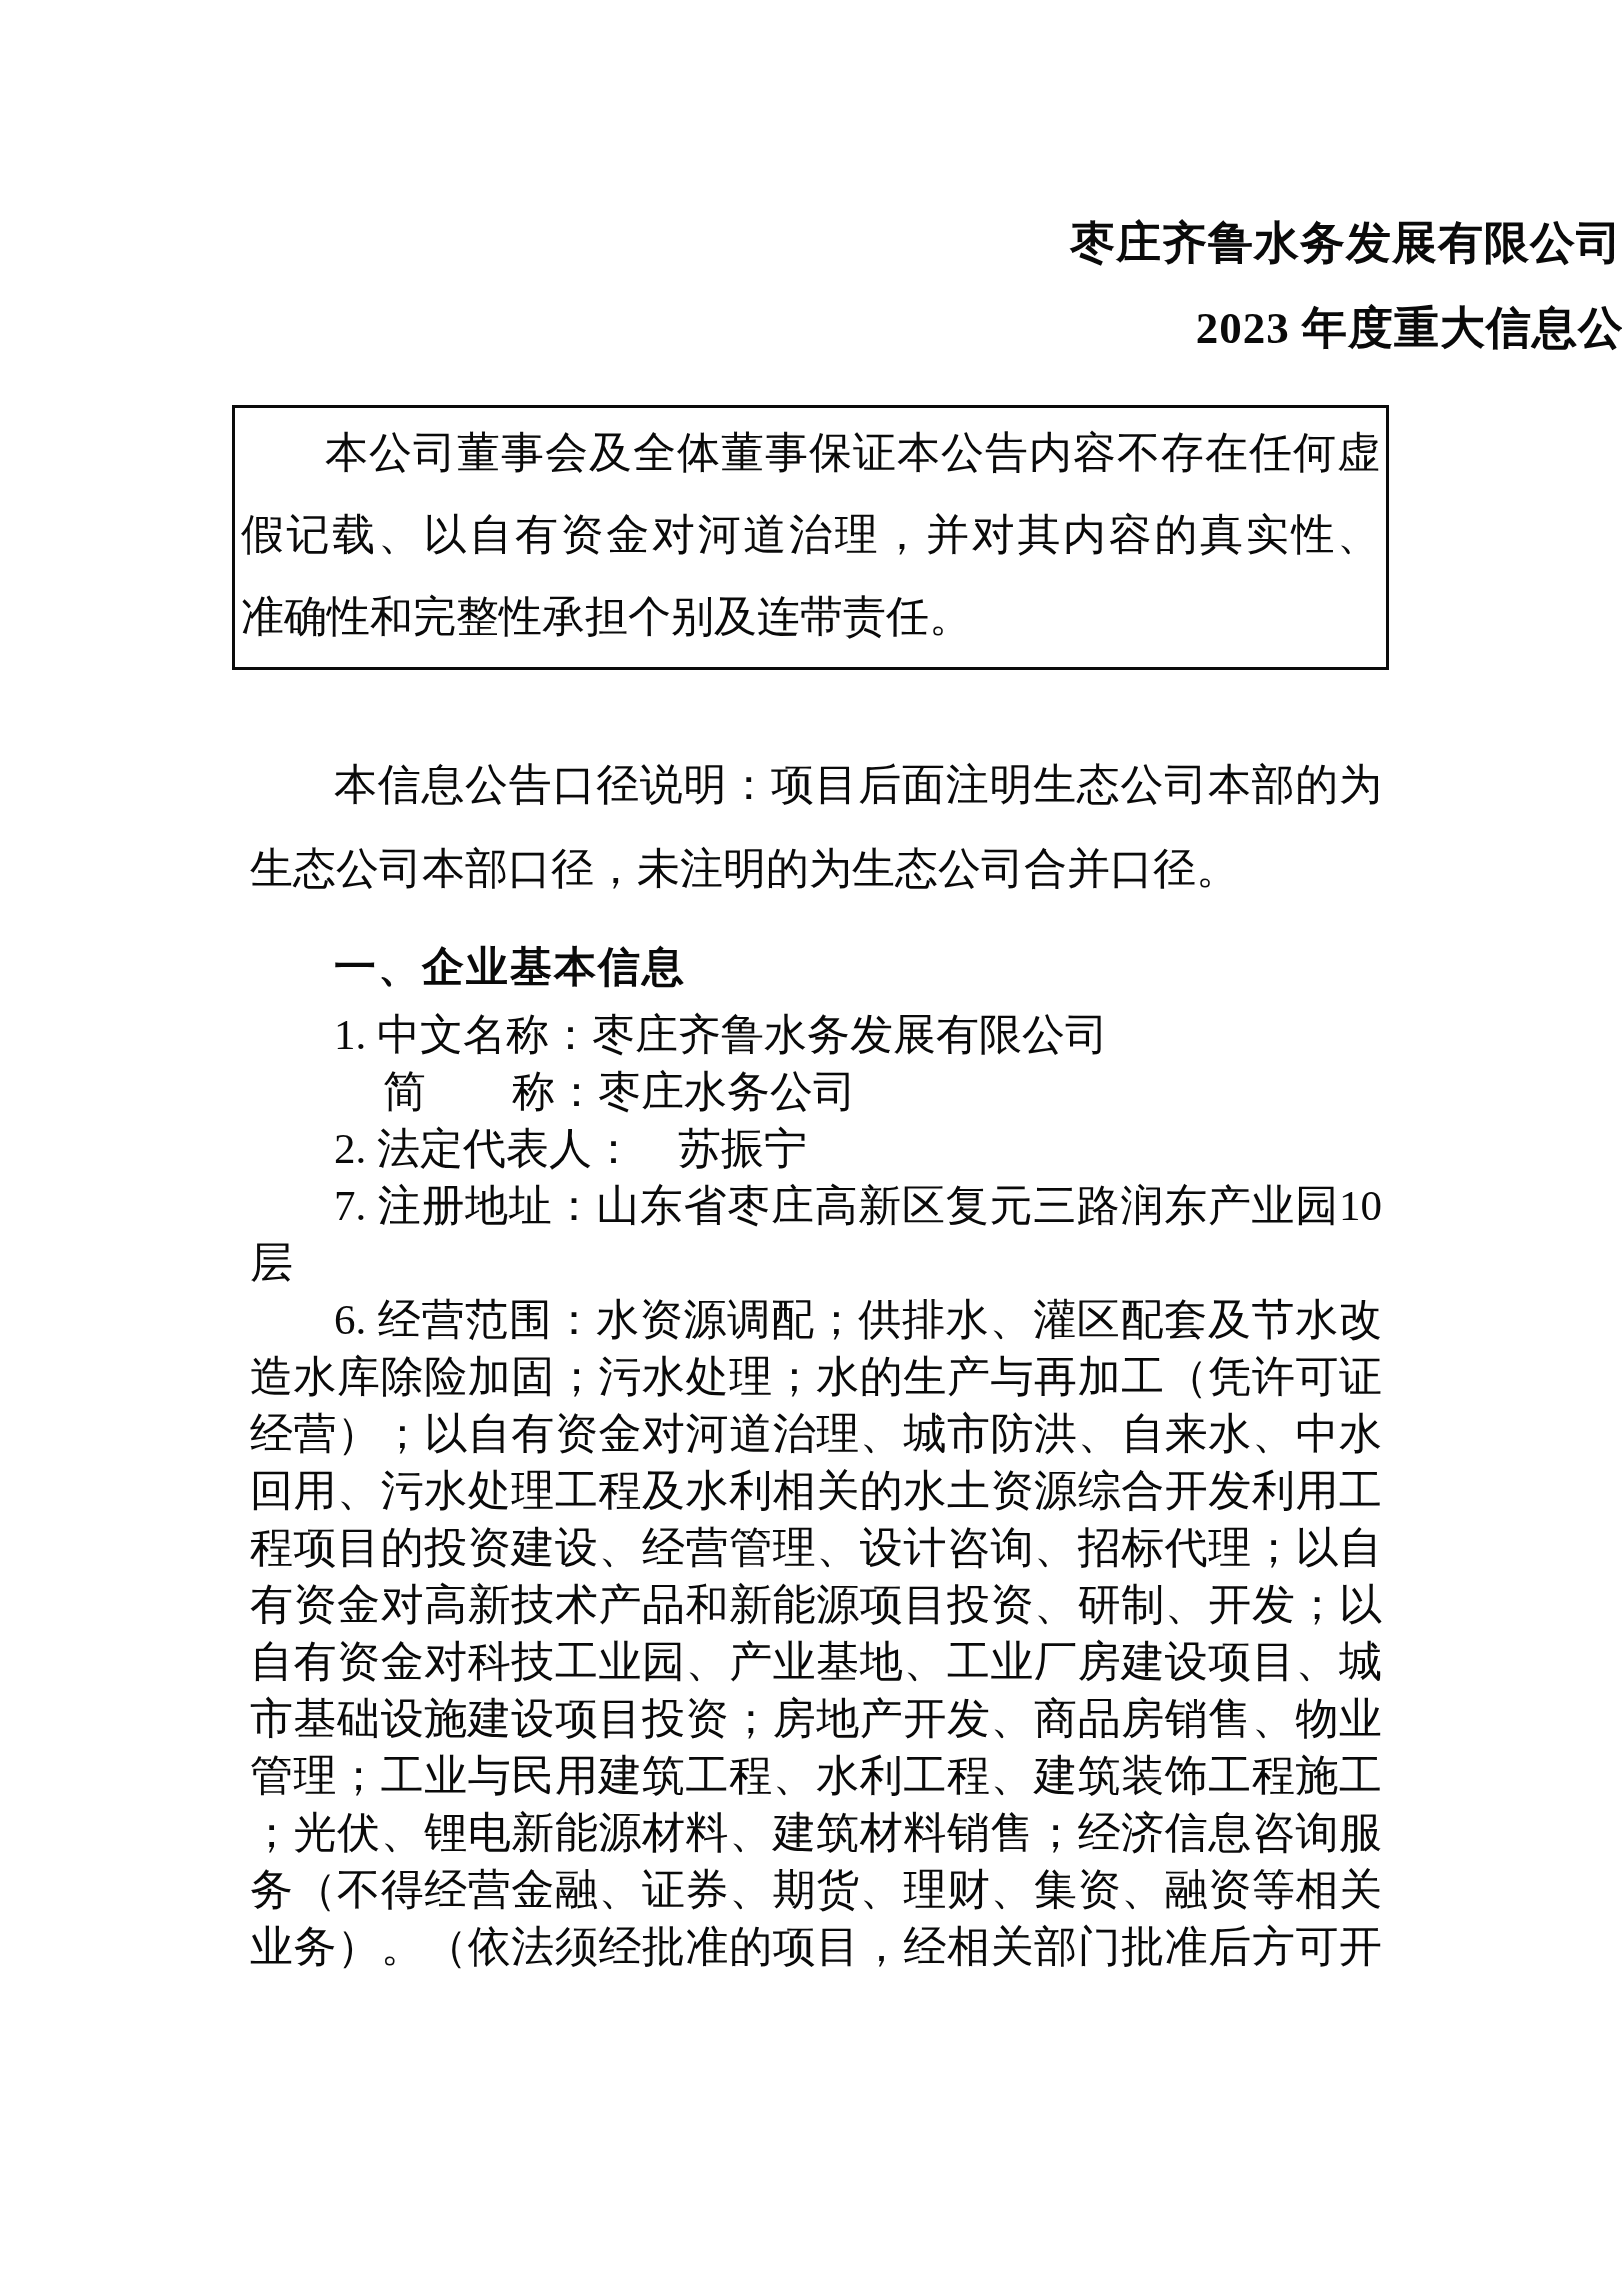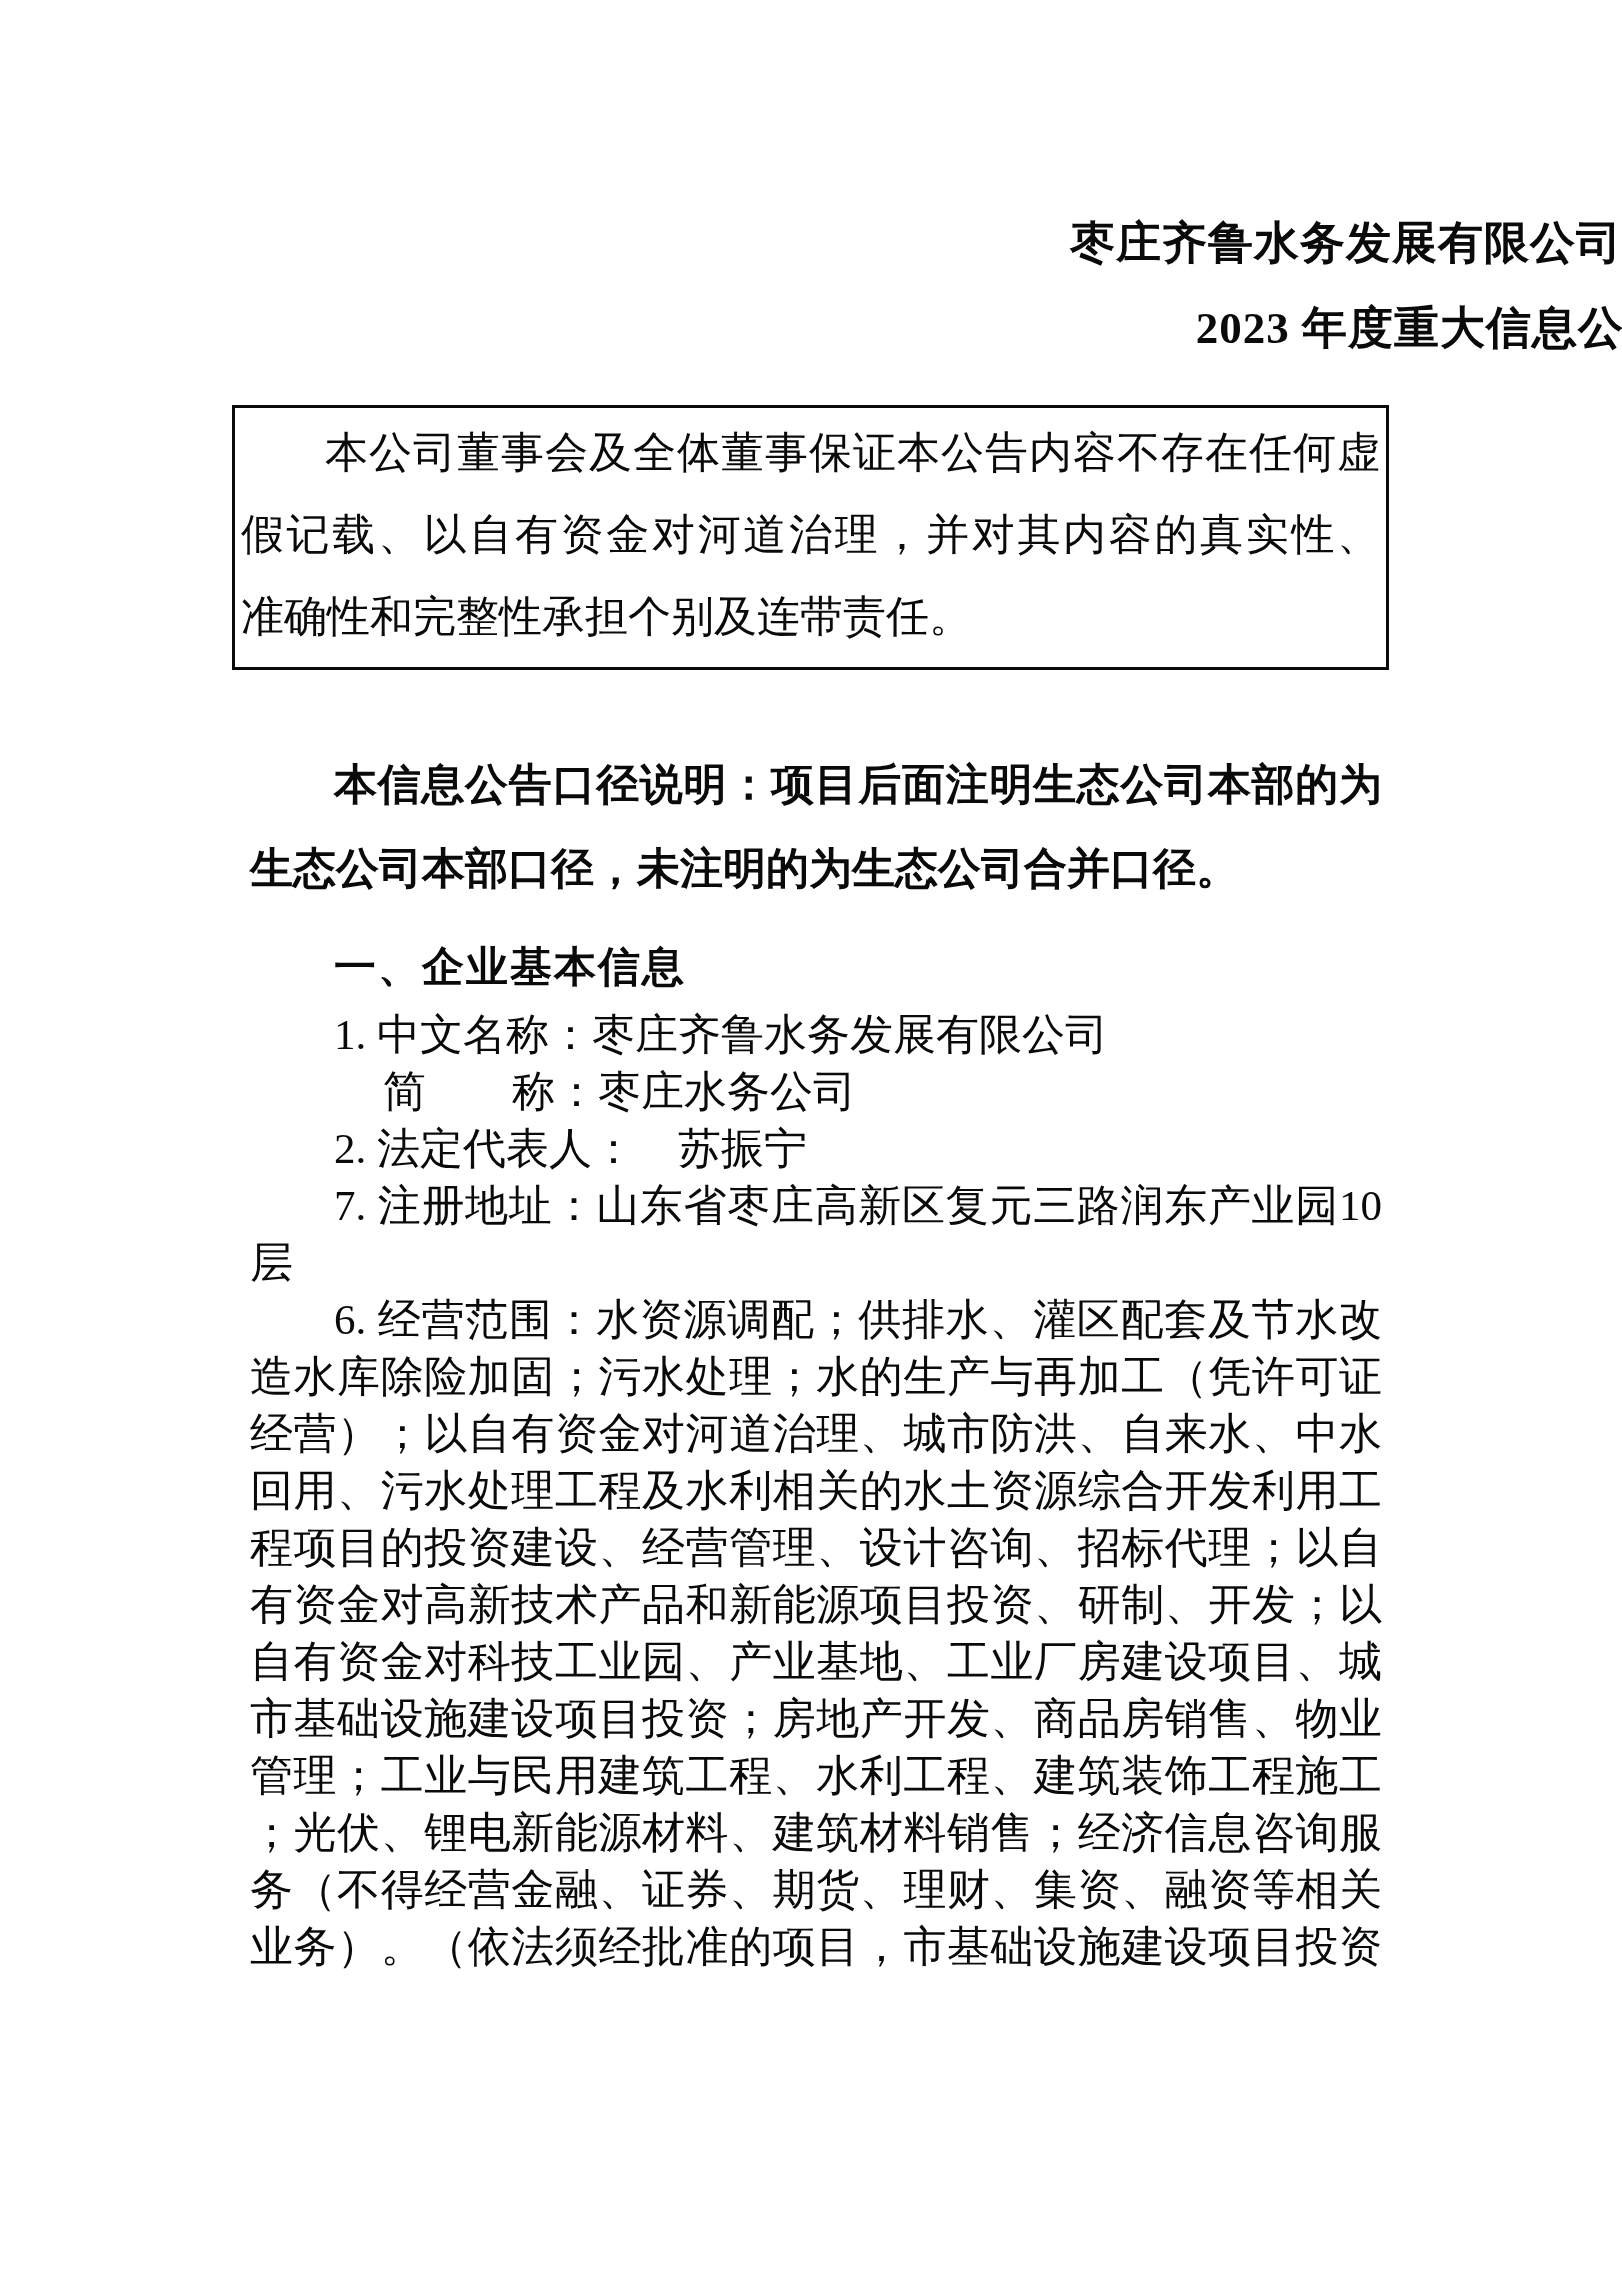--- a/index.html
+++ b/index.html
@@ -37,21 +37,21 @@
     line-height: 82px;
     white-space: pre-wrap;
   }
 
   .jfull { text-align: justify; text-align-last: justify; }
   .ind2  { text-indent: 84px; }
 
   .intro-block {
     left: 250px; top: 743px;
     width: 1132px;
-    font-weight: bold;
+    font-weight: normal;
   }
   .intro-line {
     font-size: 43px;
     line-height: 84px;
     white-space: pre-wrap;
   }
 
   .section-heading {
     left: 334px; top: 937px;
     font-size: 42px;
@@ -103,15 +103,15 @@
   <div class="tline jfull">造水库除险加固；污水处理；水的生产与再加工（凭许可证</div>
   <div class="tline jfull">经营）；以自有资金对河道治理、城市防洪、自来水、中水</div>
   <div class="tline jfull">回用、污水处理工程及水利相关的水土资源综合开发利用工</div>
   <div class="tline jfull">程项目的投资建设、经营管理、设计咨询、招标代理；以自</div>
   <div class="tline jfull">有资金对高新技术产品和新能源项目投资、研制、开发；以</div>
   <div class="tline jfull">自有资金对科技工业园、产业基地、工业厂房建设项目、城</div>
   <div class="tline jfull">市基础设施建设项目投资；房地产开发、商品房销售、物业</div>
   <div class="tline jfull">管理；工业与民用建筑工程、水利工程、建筑装饰工程施工</div>
   <div class="tline jfull">；光伏、锂电新能源材料、建筑材料销售；经济信息咨询服</div>
   <div class="tline jfull">务（不得经营金融、证券、期货、理财、集资、融资等相关</div>
-  <div class="tline jfull">业务）。（依法须经批准的项目，市基础设施建设项目投资</div>
+  <div class="tline jfull">业务）。（依法须经批准的项目，经相关部门批准后方可开</div>
 </div>
 
 
 </body></html>

